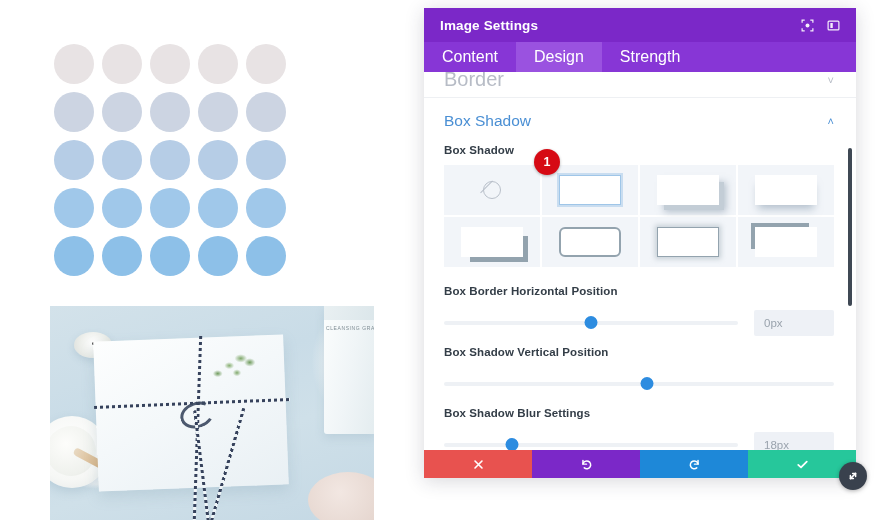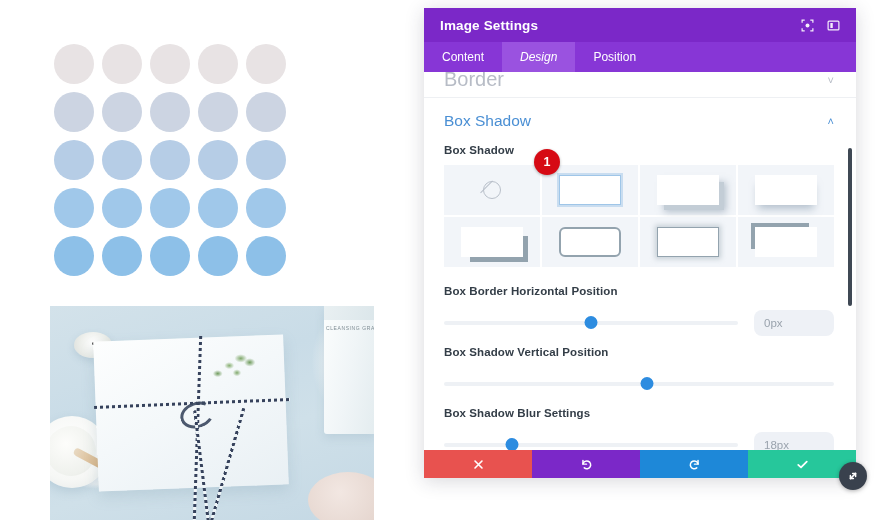--- a/index.html
+++ b/index.html
@@ -168,23 +168,23 @@
   }
   .hdr-icon svg { display: block; }
 
   .tabbar {
     height: 30px; background: #8736d6;
     display: flex; align-items: stretch; flex: 0 0 auto;
   }
   .tab {
     display: flex; align-items: center; justify-content: center;
     padding: 0 18px; color: #ffffff;
-    font-size: 12px; cursor: pointer; white-space: nowrap; text-align: center;
-  }
-  .tab.active { background: #9a52e0; font-style: italic; }
+    font-size: 16px; cursor: pointer; white-space: nowrap; text-align: center;
+  }
+  .tab.active { background: #9a52e0; }
 
   .panel-body {
     position: relative; flex: 1 1 auto;
     background: #fff; overflow: hidden;
   }
 
   .sec-collapsed {
     height: 26px; display: flex; align-items: center;
     padding: 0 22px 0 20px; cursor: pointer;
     border-bottom: 1px solid #eef0f3;
@@ -249,21 +249,21 @@
     position: absolute; left: 0; right: 0; top: 7px;
     height: 4px; border-radius: 2px; background: #eef1f5;
   }
   .knob {
     position: absolute; top: 2px; width: 13px; height: 13px;
     border-radius: 50%; background: #2d8ce0; cursor: pointer;
     transform: translateX(-50%);
   }
   .num-field {
     width: 80px; height: 26px; background: #eef1f6;
-    border-radius: 8px; display: flex; align-items: center;
+    border-radius: 2px; display: flex; align-items: center;
     padding-left: 10px; font-size: 11.5px; color: #9aa3ad;
     cursor: text;
   }
 
   .scrollbar-track {
     position: absolute; right: 4px; top: 0; bottom: 0; width: 4px;
   }
   .scrollbar-thumb {
     position: absolute; right: 0; top: 76px; width: 4px; height: 158px;
     background: #3f4854; border-radius: 2px; cursor: pointer;
@@ -367,21 +367,21 @@
         <svg width="13" height="13" viewBox="0 0 14 14" fill="none" stroke="#fff" stroke-width="1.3">
           <rect x="1.2" y="2.2" width="11.6" height="9.6" rx="1"></rect>
           <rect x="3.6" y="4.3" width="2.6" height="5.4" fill="#fff" stroke="none"></rect>
         </svg>
       </div>
     </div>
 
     <div class="tabbar">
       <div class="tab">Content</div>
       <div class="tab active">Design</div>
-      <div class="tab">Position</div>
+      <div class="tab">Strength</div>
     </div>
 
     <div class="panel-body">
 
       <div class="sec-collapsed">
         <div class="sec-name">Border</div>
         <div class="chev">˅</div>
       </div>
 
       <div class="sec-open-head">

